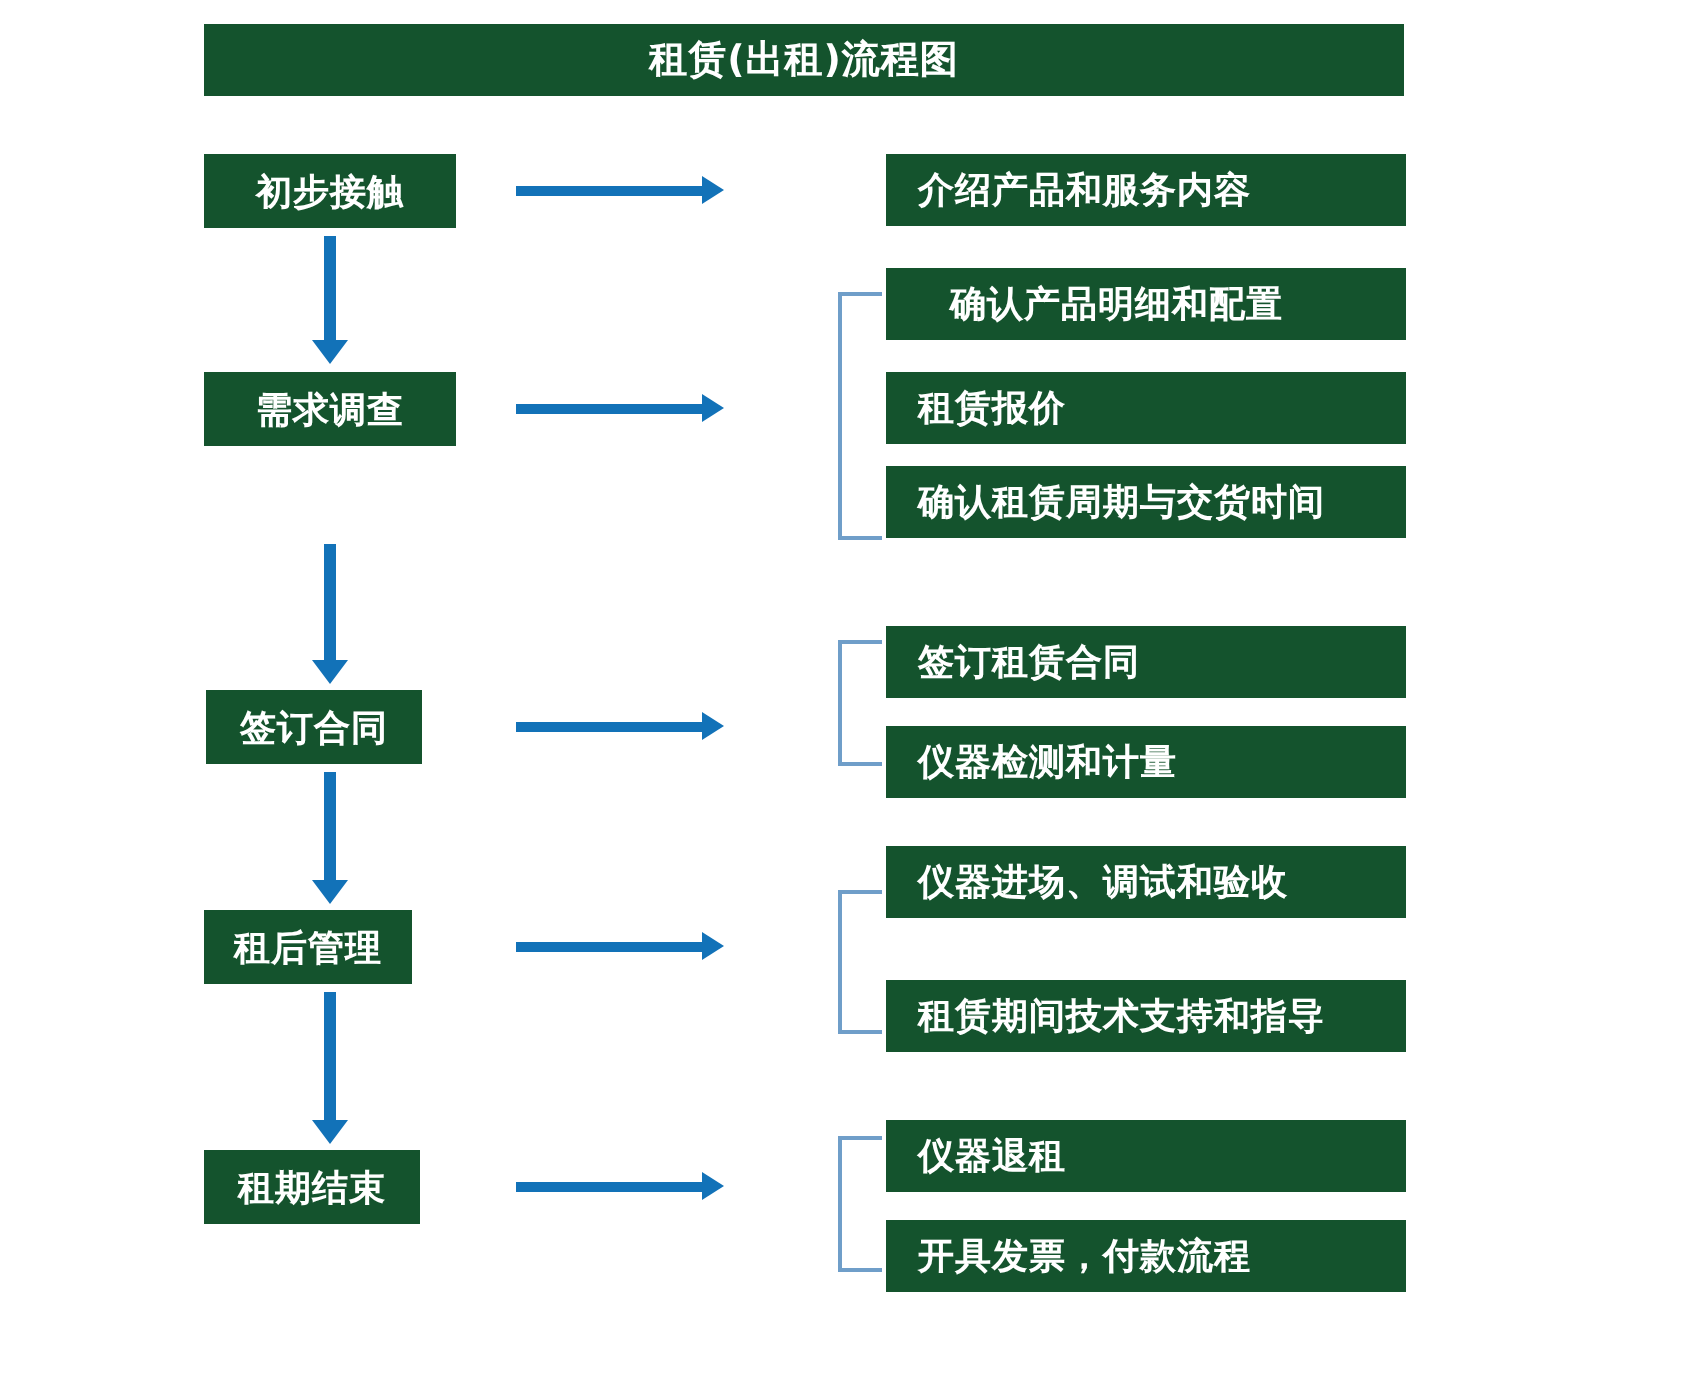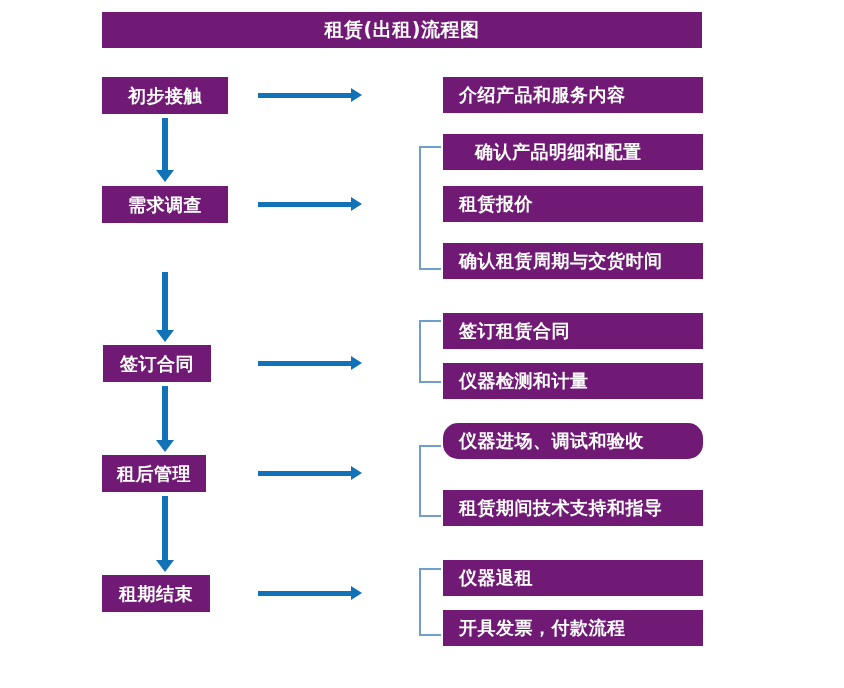--- a/index.html
+++ b/index.html
@@ -13,21 +13,21 @@
   }
   #canvas {
     position: relative;
     width: 844px;
     height: 688px;
     background: #ffffff;
     overflow: hidden;
   }
   .box {
     position: absolute;
-    background: #701a75;
+    background: #14532d;
     color: #ffffff;
     font-weight: bold;
     letter-spacing: 0.5px;
     box-sizing: border-box;
     display: flex;
     align-items: center;
     white-space: nowrap;
   }
   .title-bar {
     left: 102px;
@@ -120,27 +120,27 @@
   <div class="box stage-box" style="left:102px; top:455px; width:104px;">租后管理</div>
 
   <div class="box stage-box" style="left:102px; top:575px; width:108px;">租期结束</div>
 
   <div class="box detail-box" style="top:77px;">介绍产品和服务内容</div>
 
   <div class="box detail-box" style="top:134px;padding-left:32px;">确认产品明细和配置</div>
 
   <div class="box detail-box" style="top:186px;">租赁报价</div>
 
-  <div class="box detail-box" style="top:243px;">确认租赁周期与交货时间</div>
+  <div class="box detail-box" style="top:233px;">确认租赁周期与交货时间</div>
 
   <div class="box detail-box" style="top:313px;font-family:Liberation Serif, serif;">签订租赁合同</div>
 
   <div class="box detail-box" style="top:363px;">仪器检测和计量</div>
 
-  <div class="box detail-box" style="top:423px;border-radius:15px;">仪器进场、调试和验收</div>
+  <div class="box detail-box" style="top:423px;">仪器进场、调试和验收</div>
 
   <div class="box detail-box" style="top:490px;">租赁期间技术支持和指导</div>
 
   <div class="box detail-box" style="top:560px;">仪器退租</div>
 
   <div class="box detail-box" style="top:610px;">开具发票，付款流程</div>
 
   <div class="h-arrow" style="left:258px; top:88px; width:104px;">
     <div class="shaft" style="width:93px;"></div>
     <div class="head" style="left:93px;"></div>

